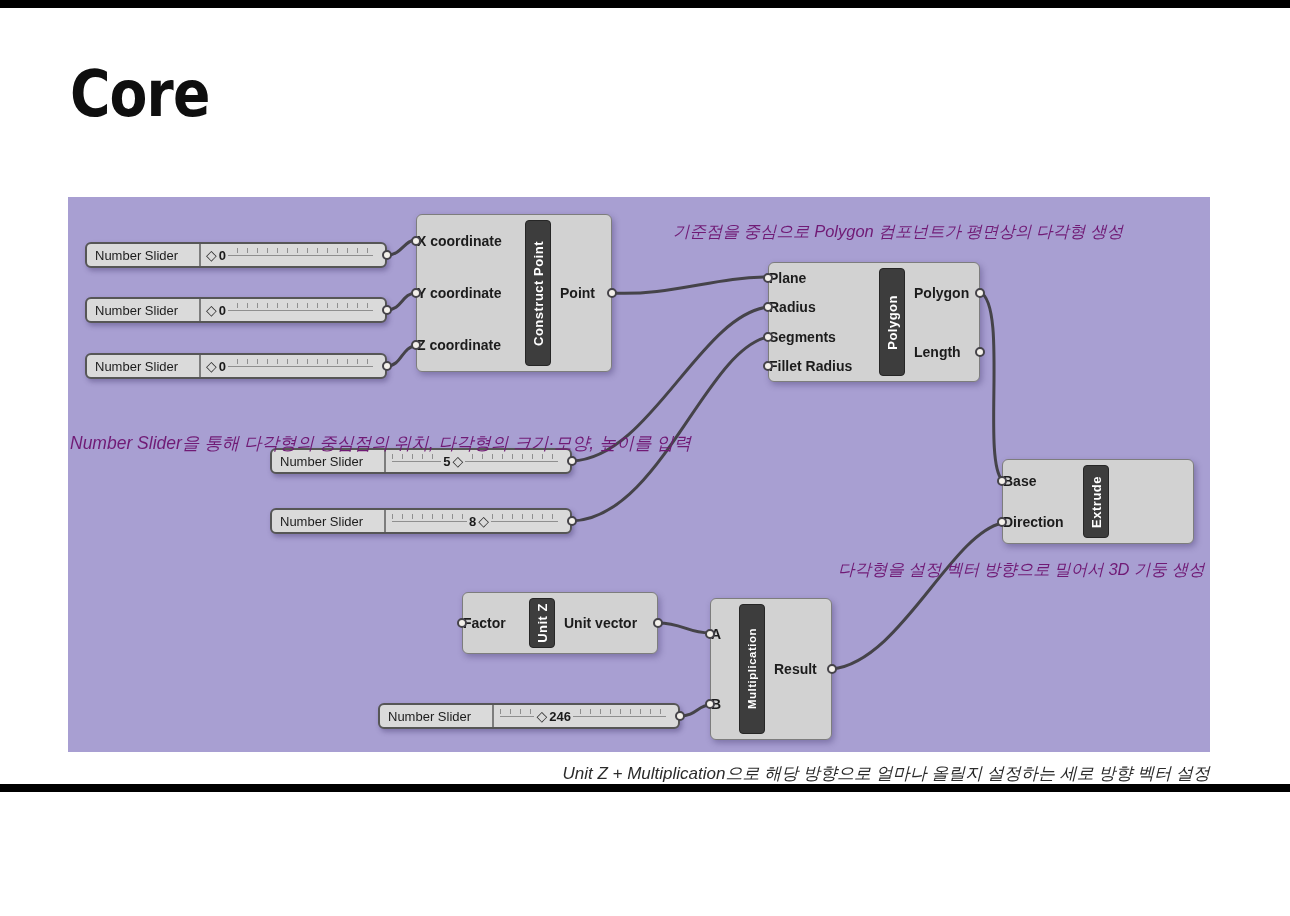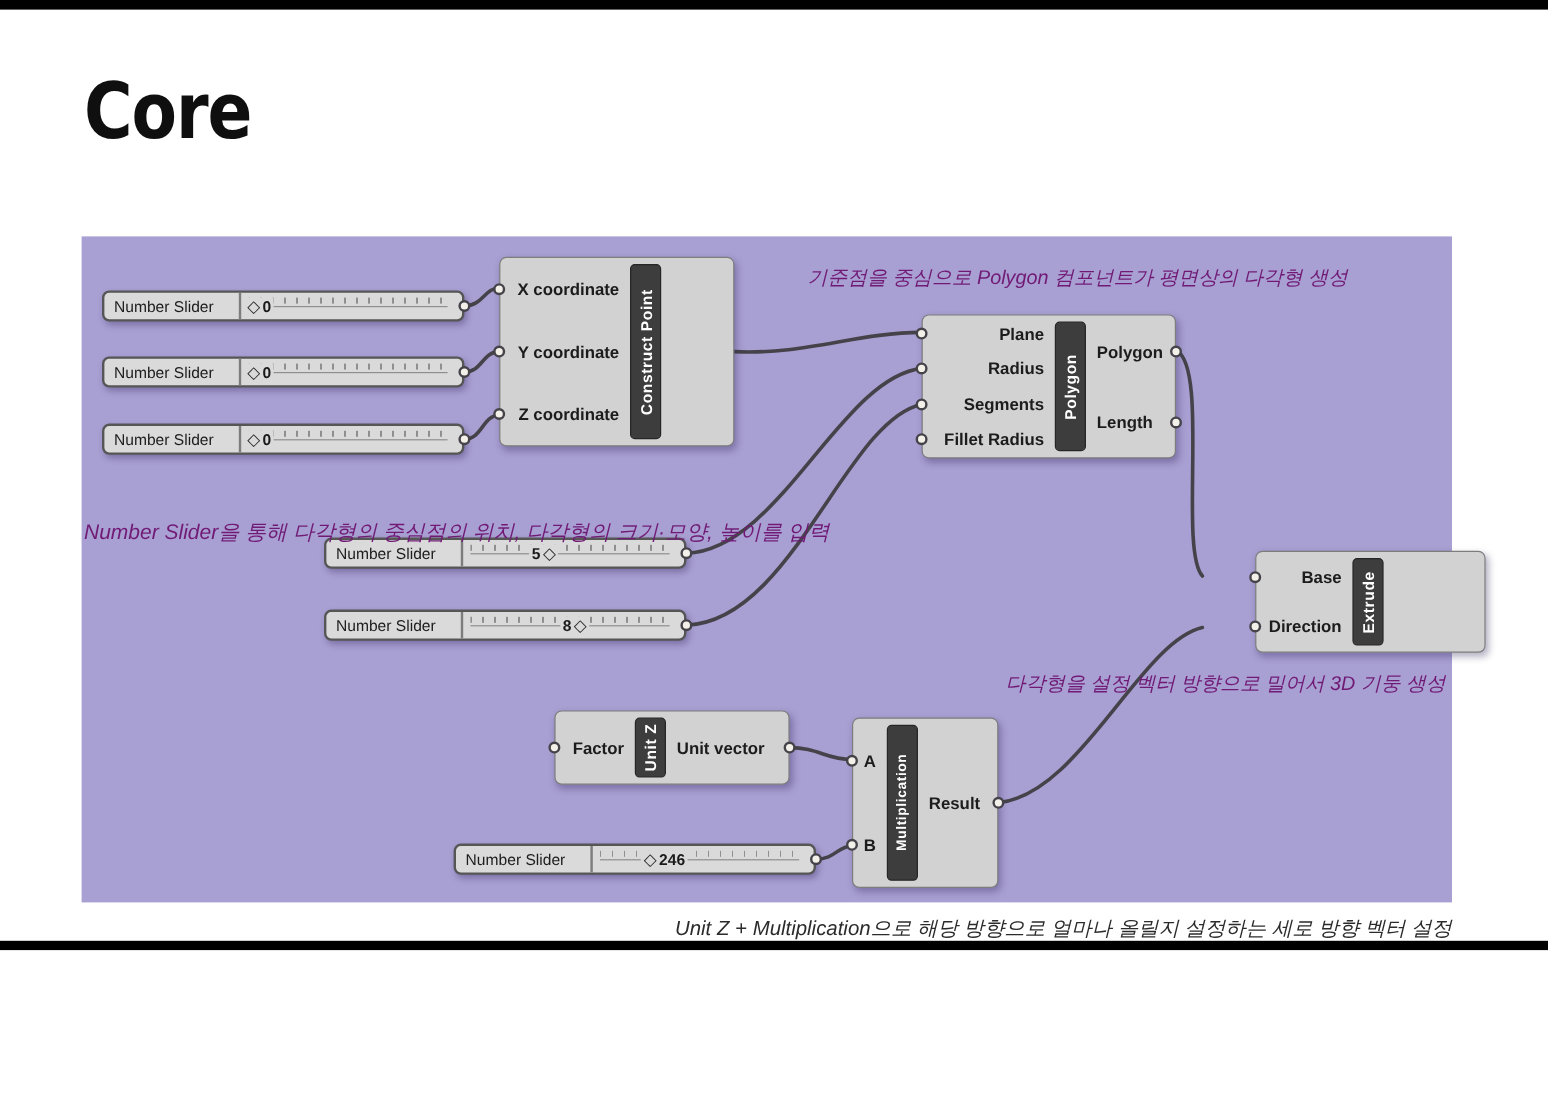--- a/index.html
+++ b/index.html
@@ -66,42 +66,42 @@
   .grip .val { font-size:13px; font-weight:700; color:#1a1a1a; line-height:1; }
 
   
   .component {
     position:absolute; background:#d2d2d2;
     border:1px solid #7d7d7d; border-radius:6px;
     display:grid; box-shadow:2px 3px 6px rgba(45,35,90,.35);
   }
   .col { display:flex; flex-direction:column; justify-content:space-around; min-width:0; }
   .param { position:relative; display:flex; align-items:center; font-size:14px; font-weight:600; color:#1c1c1c; white-space:nowrap; }
-  .param.in  { justify-content:flex-end; padding-right:7px; }
+  .param.in  { justify-content:flex-start; padding-right:7px; }
   .param.out { justify-content:flex-start; padding-left:7px; }
   .port {
     position:absolute; width:10px; height:10px; border-radius:50%;
     background:#f3f0ea; border:2px solid #454349; top:50%; transform:translateY(-50%);
   }
   .param.in  .port { left:-6px; }
   .param.out .port { right:-6px; }
   .slider .port { position:absolute; right:-7px; top:50%; transform:translateY(-50%); }
 
   .namebar {
     margin:5px 2px; background:#3d3d3d; border:1px solid #262626; border-radius:4px;
     display:flex; align-items:center; justify-content:center; min-width:24px;
   }
   .namebar span {
     writing-mode:vertical-rl; transform:rotate(180deg);
     color:#ffffff; font-weight:700; font-size:13px; letter-spacing:.5px; white-space:nowrap;
   }
 
   .comp-construct  { left:348px; top:17px;  width:196px; height:158px; grid-template-columns:1fr 30px 58px; }
   .comp-polygon    { left:700px; top:65px;  width:212px; height:120px; grid-template-columns:1fr 30px 72px; }
-  .comp-extrude    { left:934px; top:262px; width:192px; height:85px;  grid-template-columns:1fr 30px 82px;margin-left:44px; }
+  .comp-extrude    { left:934px; top:262px; width:192px; height:85px;  grid-template-columns:1fr 30px 82px; }
   .comp-unitz      { left:394px; top:395px; width:196px; height:62px;  grid-template-columns:64px 30px 1fr; }
   .comp-mult       { left:642px; top:401px; width:122px; height:142px; grid-template-columns:26px 30px 1fr; }
   .comp-mult .namebar span { font-size:11.5px; }
 </style>
 </head>
 <body>
 
 <div class="page">
   <div class="edge-bar top"></div>
   <div class="edge-bar bottom"></div>
@@ -171,20 +171,26 @@
           <span>Y coordinate</span>
         </div>
         <div class="param in">
           <span class="port"></span>
           <span>Z coordinate</span>
         </div>
       </div>
       <div class="namebar">
         <span>Construct Point</span>
       </div>
+      <div class="col">
+        <div class="param out">
+          <span>Point</span>
+          <span class="port"></span>
+        </div>
+      </div>
     </div>
 
     <div class="component comp-polygon">
       <div class="col">
         <div class="param in">
           <span class="port"></span>
           <span>Plane</span>
         </div>
         <div class="param in">
           <span class="port"></span>

